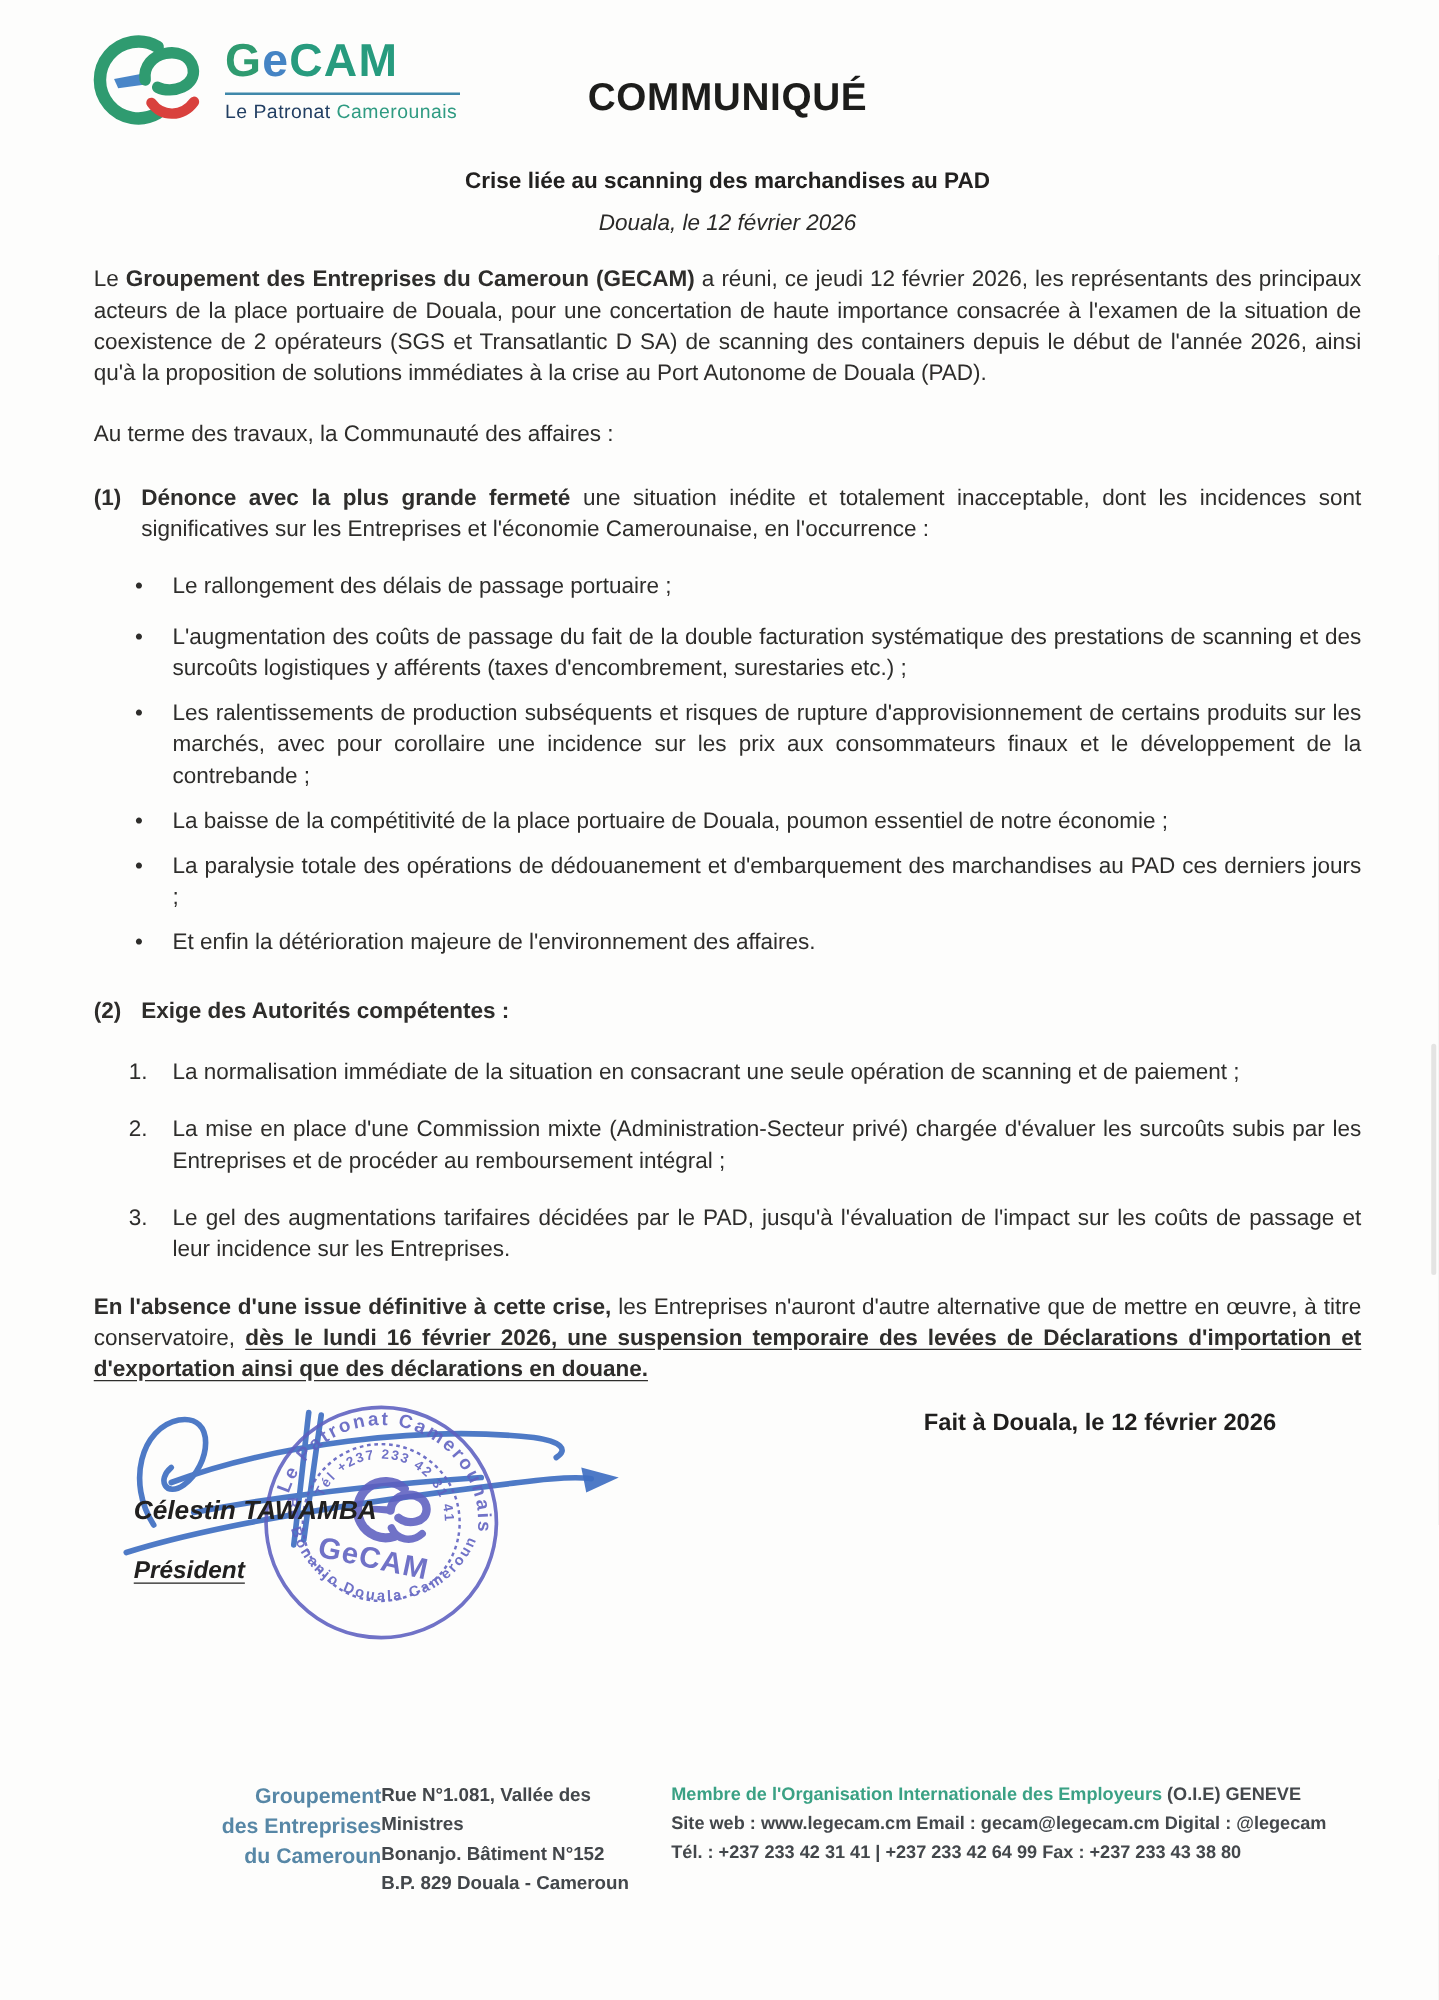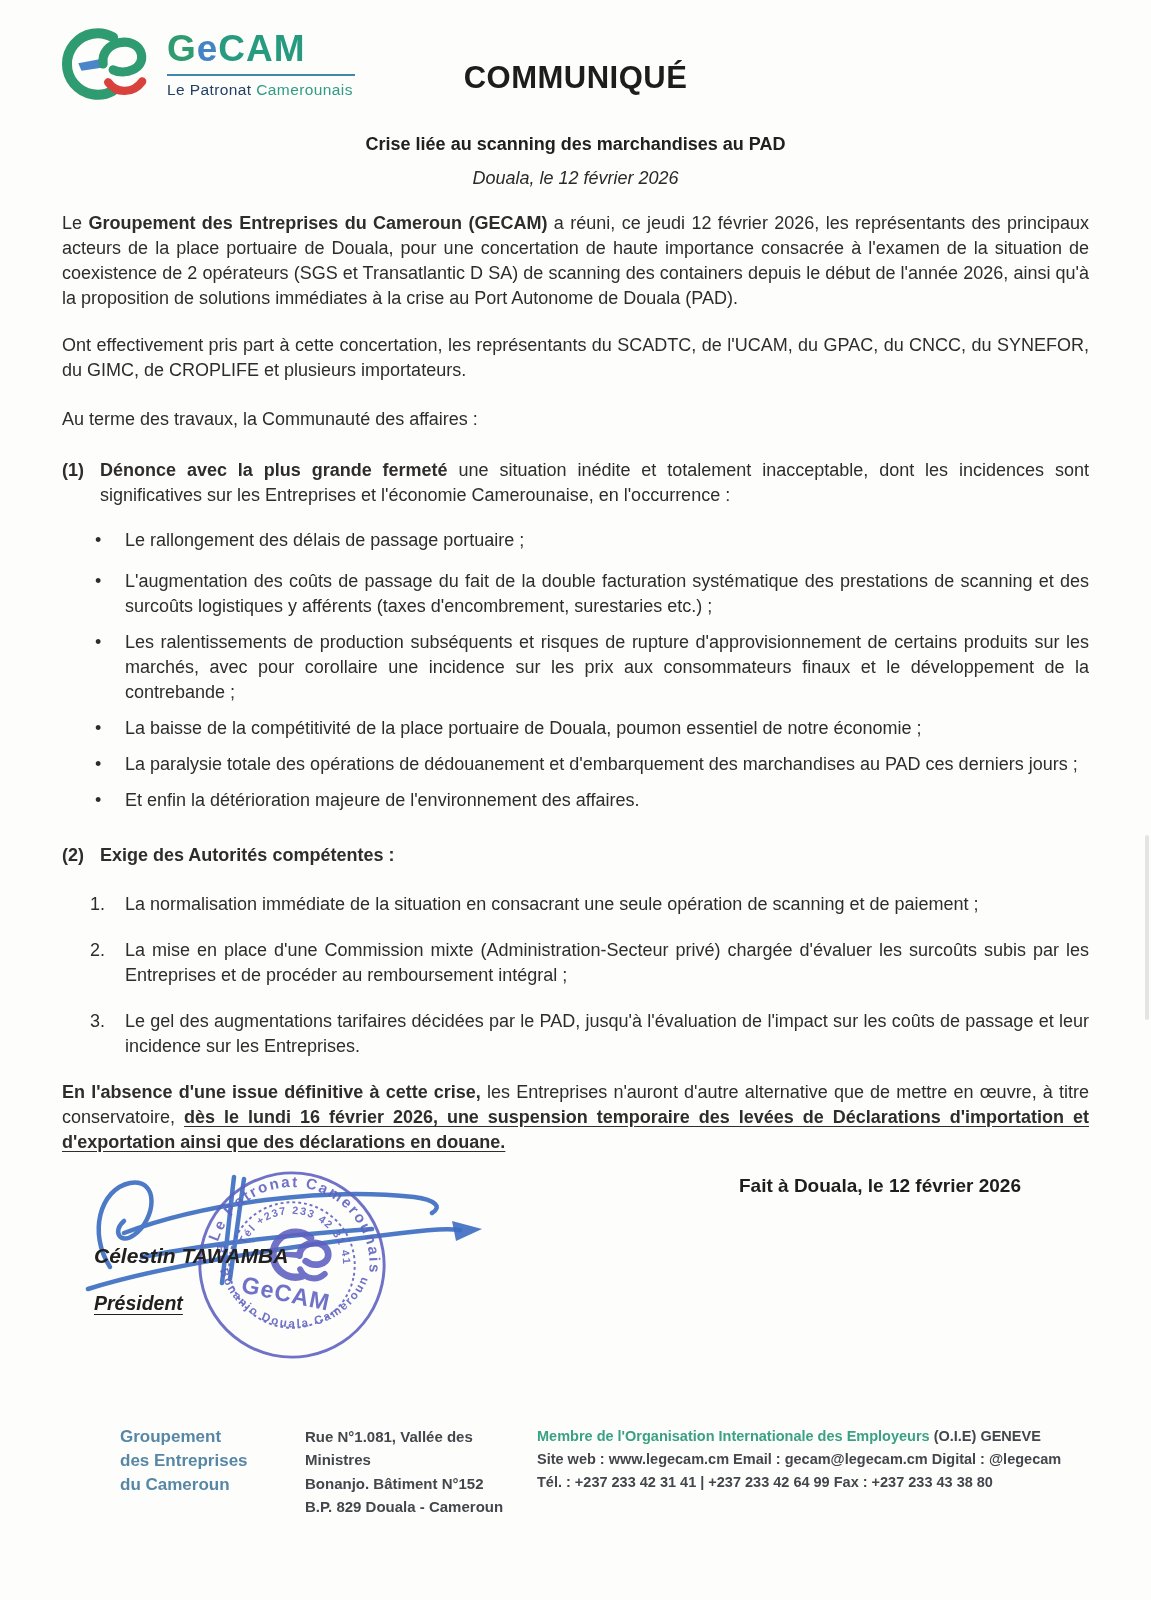--- a/index.html
+++ b/index.html
@@ -5,20 +5,21 @@
   * { margin:0; padding:0; box-sizing:border-box; }
   html,body { background:#e8e8e8; }
   .page {
     position:relative;
     width:1151px; height:1600px;
     margin:0 auto;
     background:#fdfdfc;
     font-family:"Liberation Sans", sans-serif;
     color:#2e2d2b;
     overflow:hidden;
+    padding-left:13px;
   }
   .page::after{ 
     content:""; position:absolute; right:2px; top:835px; width:4px; height:185px;
     background:#cfcfcd; opacity:.55; border-radius:2px;
   }
   .content { padding:0 62px; }
 
   
   .hdr { position:relative; height:128px; }
   .logo { position:absolute; left:45px; top:22px; display:flex; align-items:flex-start; gap:14px; }
@@ -68,21 +69,21 @@
   .sig-zone { position:relative; height:178px; margin-top:10px; }
   .fait { position:absolute; right:68px; top:8px; font-weight:700; font-size:19px; color:#1f1e1d;text-align:right; }
   .sig-scribble { position:absolute; left:22px; top:6px; }
   .stamp { position:absolute; left:132px; top:2px; opacity:.88; }
   .sig-name { position:absolute; left:32px; top:78px; font-size:21px; font-weight:700; font-style:italic; color:#21201f; }
   .sig-title { position:absolute; left:32px; top:126px; font-size:19.5px; font-weight:700; font-style:italic;
                text-decoration:underline; text-underline-offset:4px; color:#21201f; }
 
   
   .footer { position:absolute; left:0; right:0; top:1425px; display:flex; align-items:flex-start; }
-  .f-org { margin-left:120px; width:185px; font-size:17px; font-weight:700; color:#5787a6; line-height:1.4; }
+  .f-org { margin-left:120px; width:185px; font-size:17px; font-weight:700; color:#5787a6; line-height:1.4;text-align:right; }
   .f-addr { width:232px; font-size:15px; font-weight:700; color:#43474b; line-height:1.55; }
   .f-contacts { flex:1; font-size:14.5px; font-weight:700; color:#43474b; line-height:1.6; }
   .f-contacts .green { color:#3aa184; }
 </style>
 </head>
 <body>
 
 <div class="page">
 
   <div class="hdr">
@@ -102,21 +103,20 @@
     <h1 class="doc-type">COMMUNIQUÉ</h1>
   </div>
 
   <h2 class="subject">Crise liée au scanning des marchandises au PAD</h2>
   <div class="dateline">Douala, le 12 février 2026</div>
 
   <div class="content body-txt">
 
     <p class="para"><span>Le </span><b>Groupement des Entreprises du Cameroun (GECAM)</b><span> a réuni, ce jeudi 12 février 2026, les représentants des principaux acteurs de la place portuaire de Douala, pour une concertation de haute importance consacrée à l'examen de la situation de coexistence de 2 opérateurs (SGS et Transatlantic D SA) de scanning des containers depuis le début de l'année 2026, ainsi qu'à la proposition de solutions immédiates à la crise au Port Autonome de Douala (PAD).</span></p>
 
-    <p class="para">Ont effectivement pris part à cette concertation, les représentants du SCADTC, de l'UCAM, du GPAC, du CNCC, du SYNEFOR, du GIMC, de CROPLIFE et plusieurs importateurs.</p>
 
     <p class="plain">Au terme des travaux, la Communauté des affaires :</p>
 
     <div class="sec">
       <span class="sec-num">(1)</span>
       <div class="sec-body"><b>Dénonce avec la plus grande fermeté</b><span> une situation inédite et totalement inacceptable, dont les incidences sont significatives sur les Entreprises et l'économie Camerounaise, en l'occurrence :</span></div>
     </div>
 
     <ul class="grievances">
       <li><span class="blt">•</span><span>Le rallongement des délais de passage portuaire ;</span></li>

